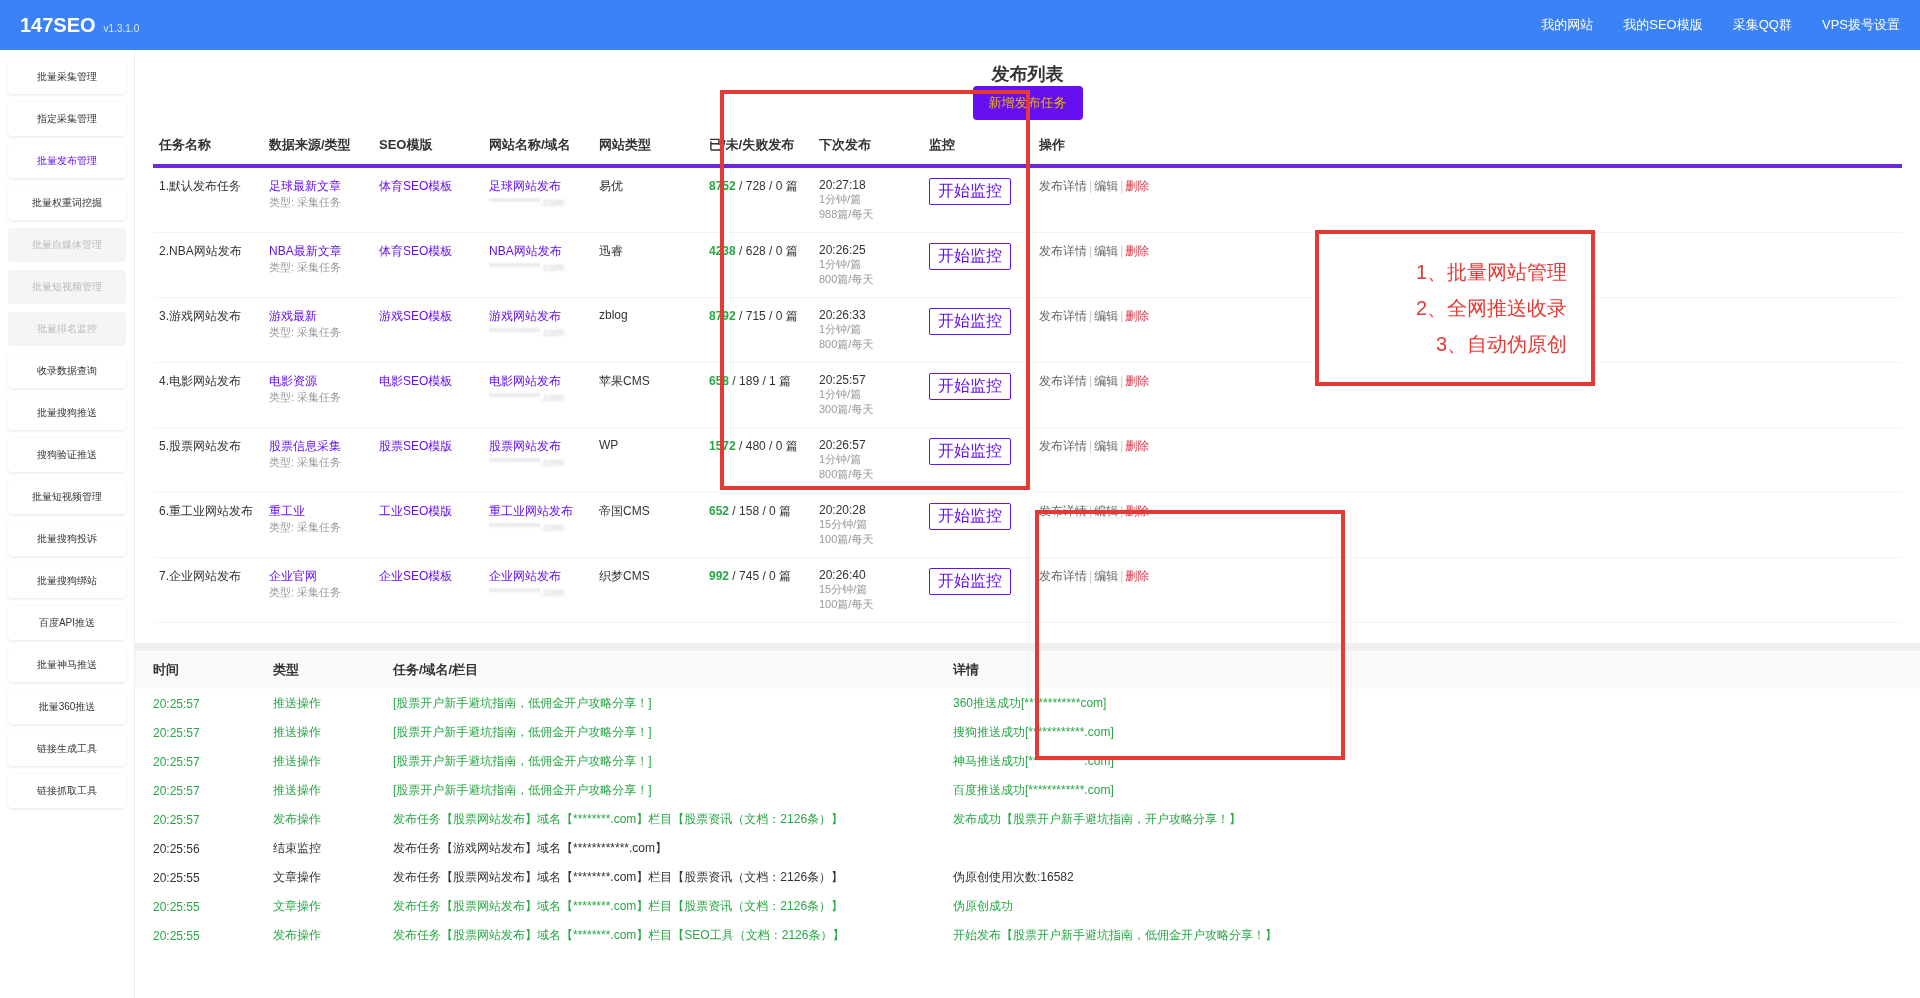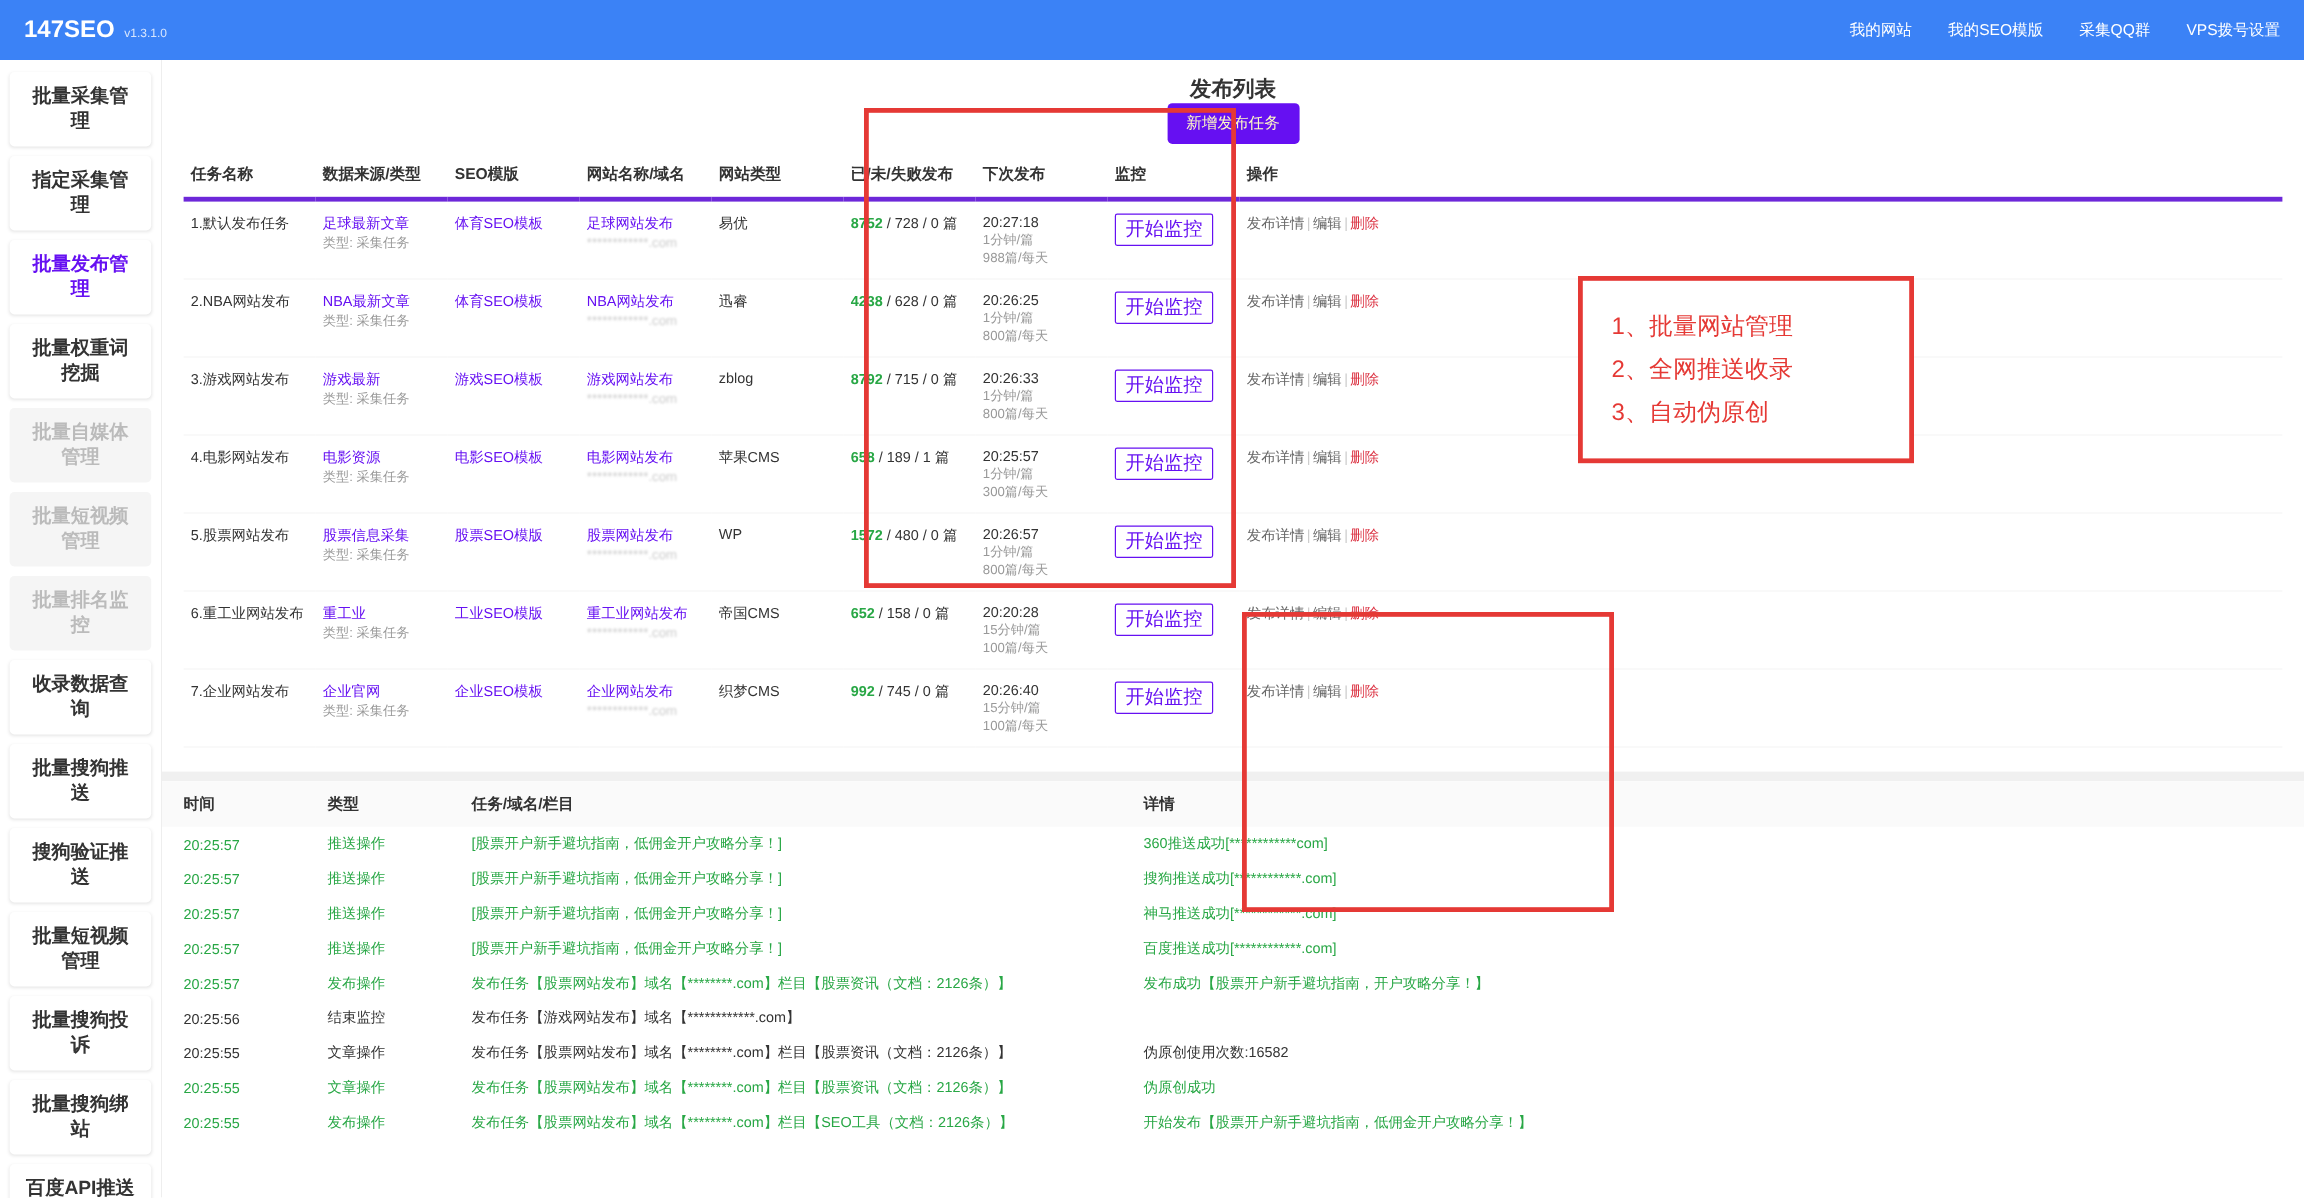--- a/index.html
+++ b/index.html
@@ -5,27 +5,27 @@
 * { margin: 0; padding: 0; box-sizing: border-box; }
 body { font-family: "Microsoft YaHei", Arial, sans-serif; font-size: 12px; background: #fff; color: #333; }
 .header { background: #3b82f6; height: 50px; display: flex; align-items: center; padding: 0 20px; justify-content: space-between; }
 .header-left { display: flex; align-items: baseline; gap: 8px; }
 .logo { color: #fff; font-size: 20px; font-weight: bold; }
 .version { color: #fff; font-size: 10px; opacity: 0.8; }
 .header-nav { display: flex; gap: 30px; }
 .header-nav a { color: #fff; text-decoration: none; font-size: 13px; }
 .layout { display: flex; height: calc(100vh - 50px); }
 .sidebar { width: 135px; background: #fff; padding: 10px 8px; overflow-y: auto; border-right: 1px solid #eee; }
-.sidebar-item { display: block; padding: 10px 12px; margin-bottom: 8px; text-align: center; font-size: 16px; color: #333; cursor: pointer; border-radius: 4px; box-shadow: 0 1px 3px rgba(0,0,0,0.1); background: #fff; font-weight: bold; }
+.sidebar-item { display: block; padding: 10px 12px; margin-bottom: 8px; text-align: center; font-size: 10px; color: #333; cursor: pointer; border-radius: 4px; box-shadow: 0 1px 3px rgba(0,0,0,0.1); background: #fff; }
 .sidebar-item.active { color: #6610f2; }
 .sidebar-item.disabled { color: #bbb; background: #f5f5f5; box-shadow: none; }
 .main { flex: 1; display: flex; flex-direction: column; overflow: hidden; position: relative; }
 .main-top { padding: 12px 18px 6px 18px; display: flex; justify-content: space-between; align-items: center; flex-direction: column; }
 .page-title { font-size: 18px; font-weight: bold; }
-.btn-primary { background: #6610f2; color: #fef9c3; border: none; padding: 8px 16px; border-radius: 4px; cursor: pointer; font-size: 13px; }
+.btn-primary { background: #6610f2; color: #eab308; border: none; padding: 8px 16px; border-radius: 4px; cursor: pointer; font-size: 13px; }
 .table-wrap { padding: 0 18px; }
 table.tasks { width: 100%; border-collapse: collapse; table-layout: fixed; }
 table.tasks th { text-align: left; font-weight: bold; padding: 10px 6px; font-size: 13px; border-bottom: 4px solid #6d28d9; }
 table.tasks td { padding: 10px 6px; vertical-align: top; font-size: 12px; border-bottom: 1px solid #f5f5f5; }
 .link-purple { color: #6610f2; text-decoration: none; }
 .text-muted { color: #999; font-size: 11px; }
 .text-green { color: #28a745; font-weight: bold; }
 .btn-outline { border: 1px solid #6610f2; color: #6610f2; background: #fff; padding: 2px 8px; font-size: 16px; border-radius: 2px; cursor: pointer; }
 .op-link { color: #666; text-decoration: none; }
 .op-sep { color: #ccc; margin: 0 2px; }
@@ -187,21 +187,21 @@
               <td>20:26:40<br><span class="text-muted">15分钟/篇</span><br><span class="text-muted">100篇/每天</span></td>
               <td><button class="btn-outline">开始监控</button></td>
               <td><a class="op-link">发布详情</a><span class="op-sep">|</span><a class="op-link">编辑</a><span class="op-sep">|</span><a class="op-link op-del">删除</a></td>
             </tr>
           </tbody>
       </table>
     </div>
 
     <div class="redbox-1" style="left:585px; top:40px; width:310px; height:400px;"></div>
     <div class="redbox-2" style="left:900px; top:460px; width:310px; height:250px;"></div>
-    <div class="annotation" style="left:1180px; top:180px; width:280px;">
+    <div class="annotation" style="left:1180px; top:180px; width:280px;text-align:right;">
       <div>1、批量网站管理</div>
       <div>2、全网推送收录</div>
       <div>3、自动伪原创</div>
     </div>
 
     <div class="log-section">
       <table class="logs">
         <colgroup>
             <col style="width:120px">
             <col style="width:120px">

